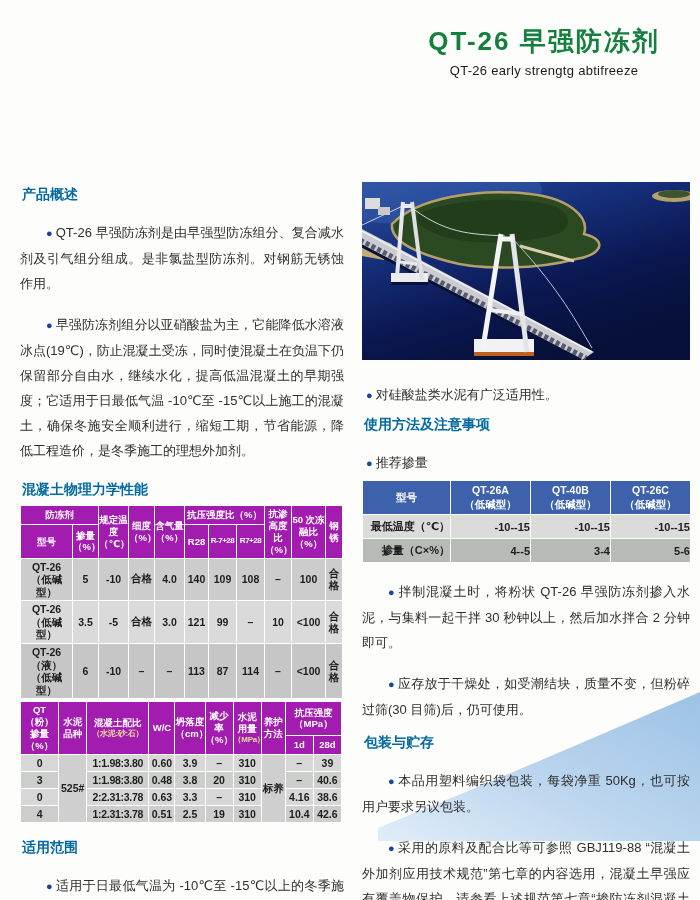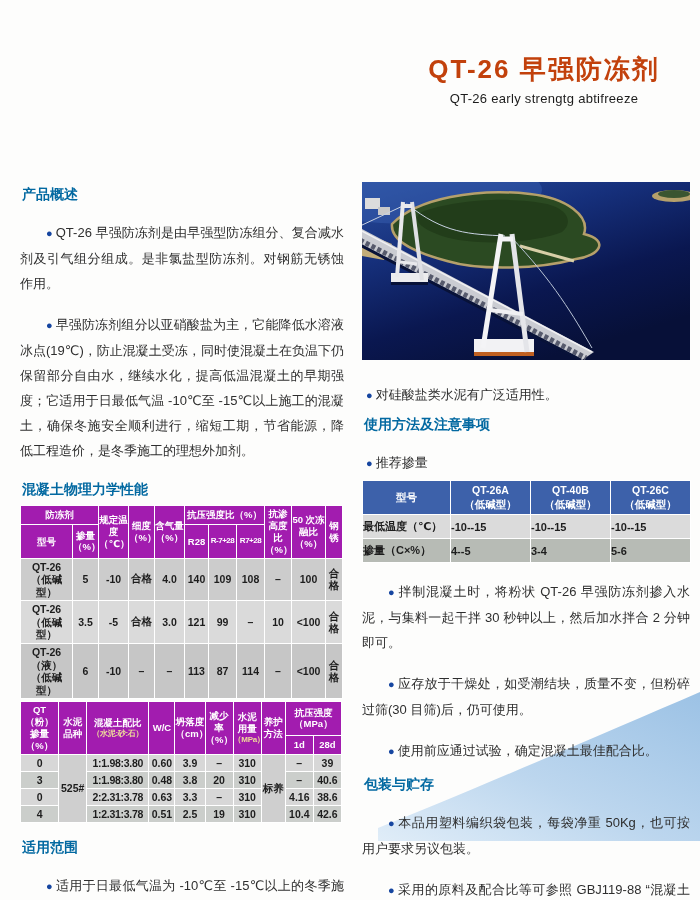--- a/index.html
+++ b/index.html
@@ -3,21 +3,21 @@
 <meta charset="utf-8">
 <style>
   html,body{margin:0;padding:0;background:#e8e8e8;}
   .page{position:relative;width:700px;height:900px;background:#fdfdfc;overflow:hidden;
         font-family:"Liberation Sans","DejaVu Sans",sans-serif;color:#2f2f2f;}
   .bg-svg{position:absolute;left:0;top:0;z-index:0;}
   .layer{position:relative;z-index:1;}
 
   
   .title-block{position:absolute;top:24px;right:16px;width:280px;text-align:center;}
-  .title{font-size:26px;font-weight:bold;color:#c2410c;letter-spacing:2px;white-space:nowrap;margin-top:28px;}
+  .title{font-size:26px;font-weight:bold;color:#15803d;letter-spacing:2px;white-space:nowrap;}
   .subtitle{font-size:13px;color:#1c1c1c;margin-top:4px;letter-spacing:.3px;}
 
   
   .col-left{position:absolute;left:20px;top:186px;width:324px;}
   .col-right{position:absolute;left:362px;top:182px;width:328px;}
 
   .h{color:#0369a1;font-weight:bold;font-size:14px;margin:0 0 6px 2px;}
   .bp{margin:16px 0 2px;text-indent:2em;text-align:justify;font-size:13px;line-height:25px;color:#2e2e2e;}
   .bp.noind{text-indent:4px;}
   .bu{color:#1646a0;font-size:11px;margin-right:3px;}
@@ -34,21 +34,21 @@
   .v{word-break:break-all;line-height:1.15;padding:2px 2px;}
   .model{font-size:9.5px;line-height:1.2;}
   .mix{font-size:9.5px;letter-spacing:-0.3px;}
   .r1 td{background:#cccccc;} .r2 td{background:#dadada;} .r3 td{background:#c6c6c6;}
   .ra td{background:#d7d7d7;} .rb td{background:#cbcecb;}
   td.span-cell{background:#cfcfcf !important;}
 
   table.dt{border-collapse:collapse;table-layout:fixed;width:328px;margin:4px 0 10px 0;}
   table.dt th,table.dt td{border:1px solid #fff;}
   table.dt th{background:#3d61aa;color:#fff;font-weight:bold;font-size:10.5px;line-height:1.3;padding:3px 0;text-align:center;}
-  table.dt td{font-size:11px;font-weight:bold;color:#1d1d1d;text-align:left;padding:4px 0;}
+  table.dt td{font-size:11px;font-weight:bold;color:#1d1d1d;text-align:right;padding:4px 0;}
   .da td{background:#dbdbdb;} .db td{background:#b7bbb5;}
 
   .photo{display:block;width:328px;height:178px;}
   .gap6{height:6px;} .gap10{height:10px;} .gap16{height:16px;}
 </style>
 </head>
 <body>
 
 <div class="page">
 
@@ -321,21 +321,20 @@
         <td>掺量（C×%）</td>
         <td>4--5</td>
         <td>3-4</td>
         <td>5-6</td>
       </tr>
     </tbody>
       </table>
 
     <p class="bp"><span class="bu">●</span><span>拌制混凝土时，将粉状 QT-26 早强防冻剂掺入水泥，与集料一起干拌 30 秒钟以上，然后加水拌合 2 分钟即可。</span></p>
     <p class="bp"><span class="bu">●</span><span>应存放于干燥处，如受潮结块，质量不变，但粉碎过筛(30 目筛)后，仍可使用。</span></p>
-    <p class="bp"><span class="bu">●</span><span>使用前应通过试验，确定混凝土最佳配合比。</span></p>
 
     <div class="gap10"></div>
     <div class="h">包装与贮存</div>
     <p class="bp"><span class="bu">●</span><span>本品用塑料编织袋包装，每袋净重 50Kg，也可按用户要求另议包装。</span></p>
     <p class="bp"><span class="bu">●</span><span>采用的原料及配合比等可参照 GBJ119-88 “混凝土外加剂应用技术规范”第七章的内容选用，混凝土早强应有覆盖物保护，请参看上述规范第七章“掺防冻剂混凝土质量管理”。</span></p>
   </div>
 
 </div>
 
 </body></html>

